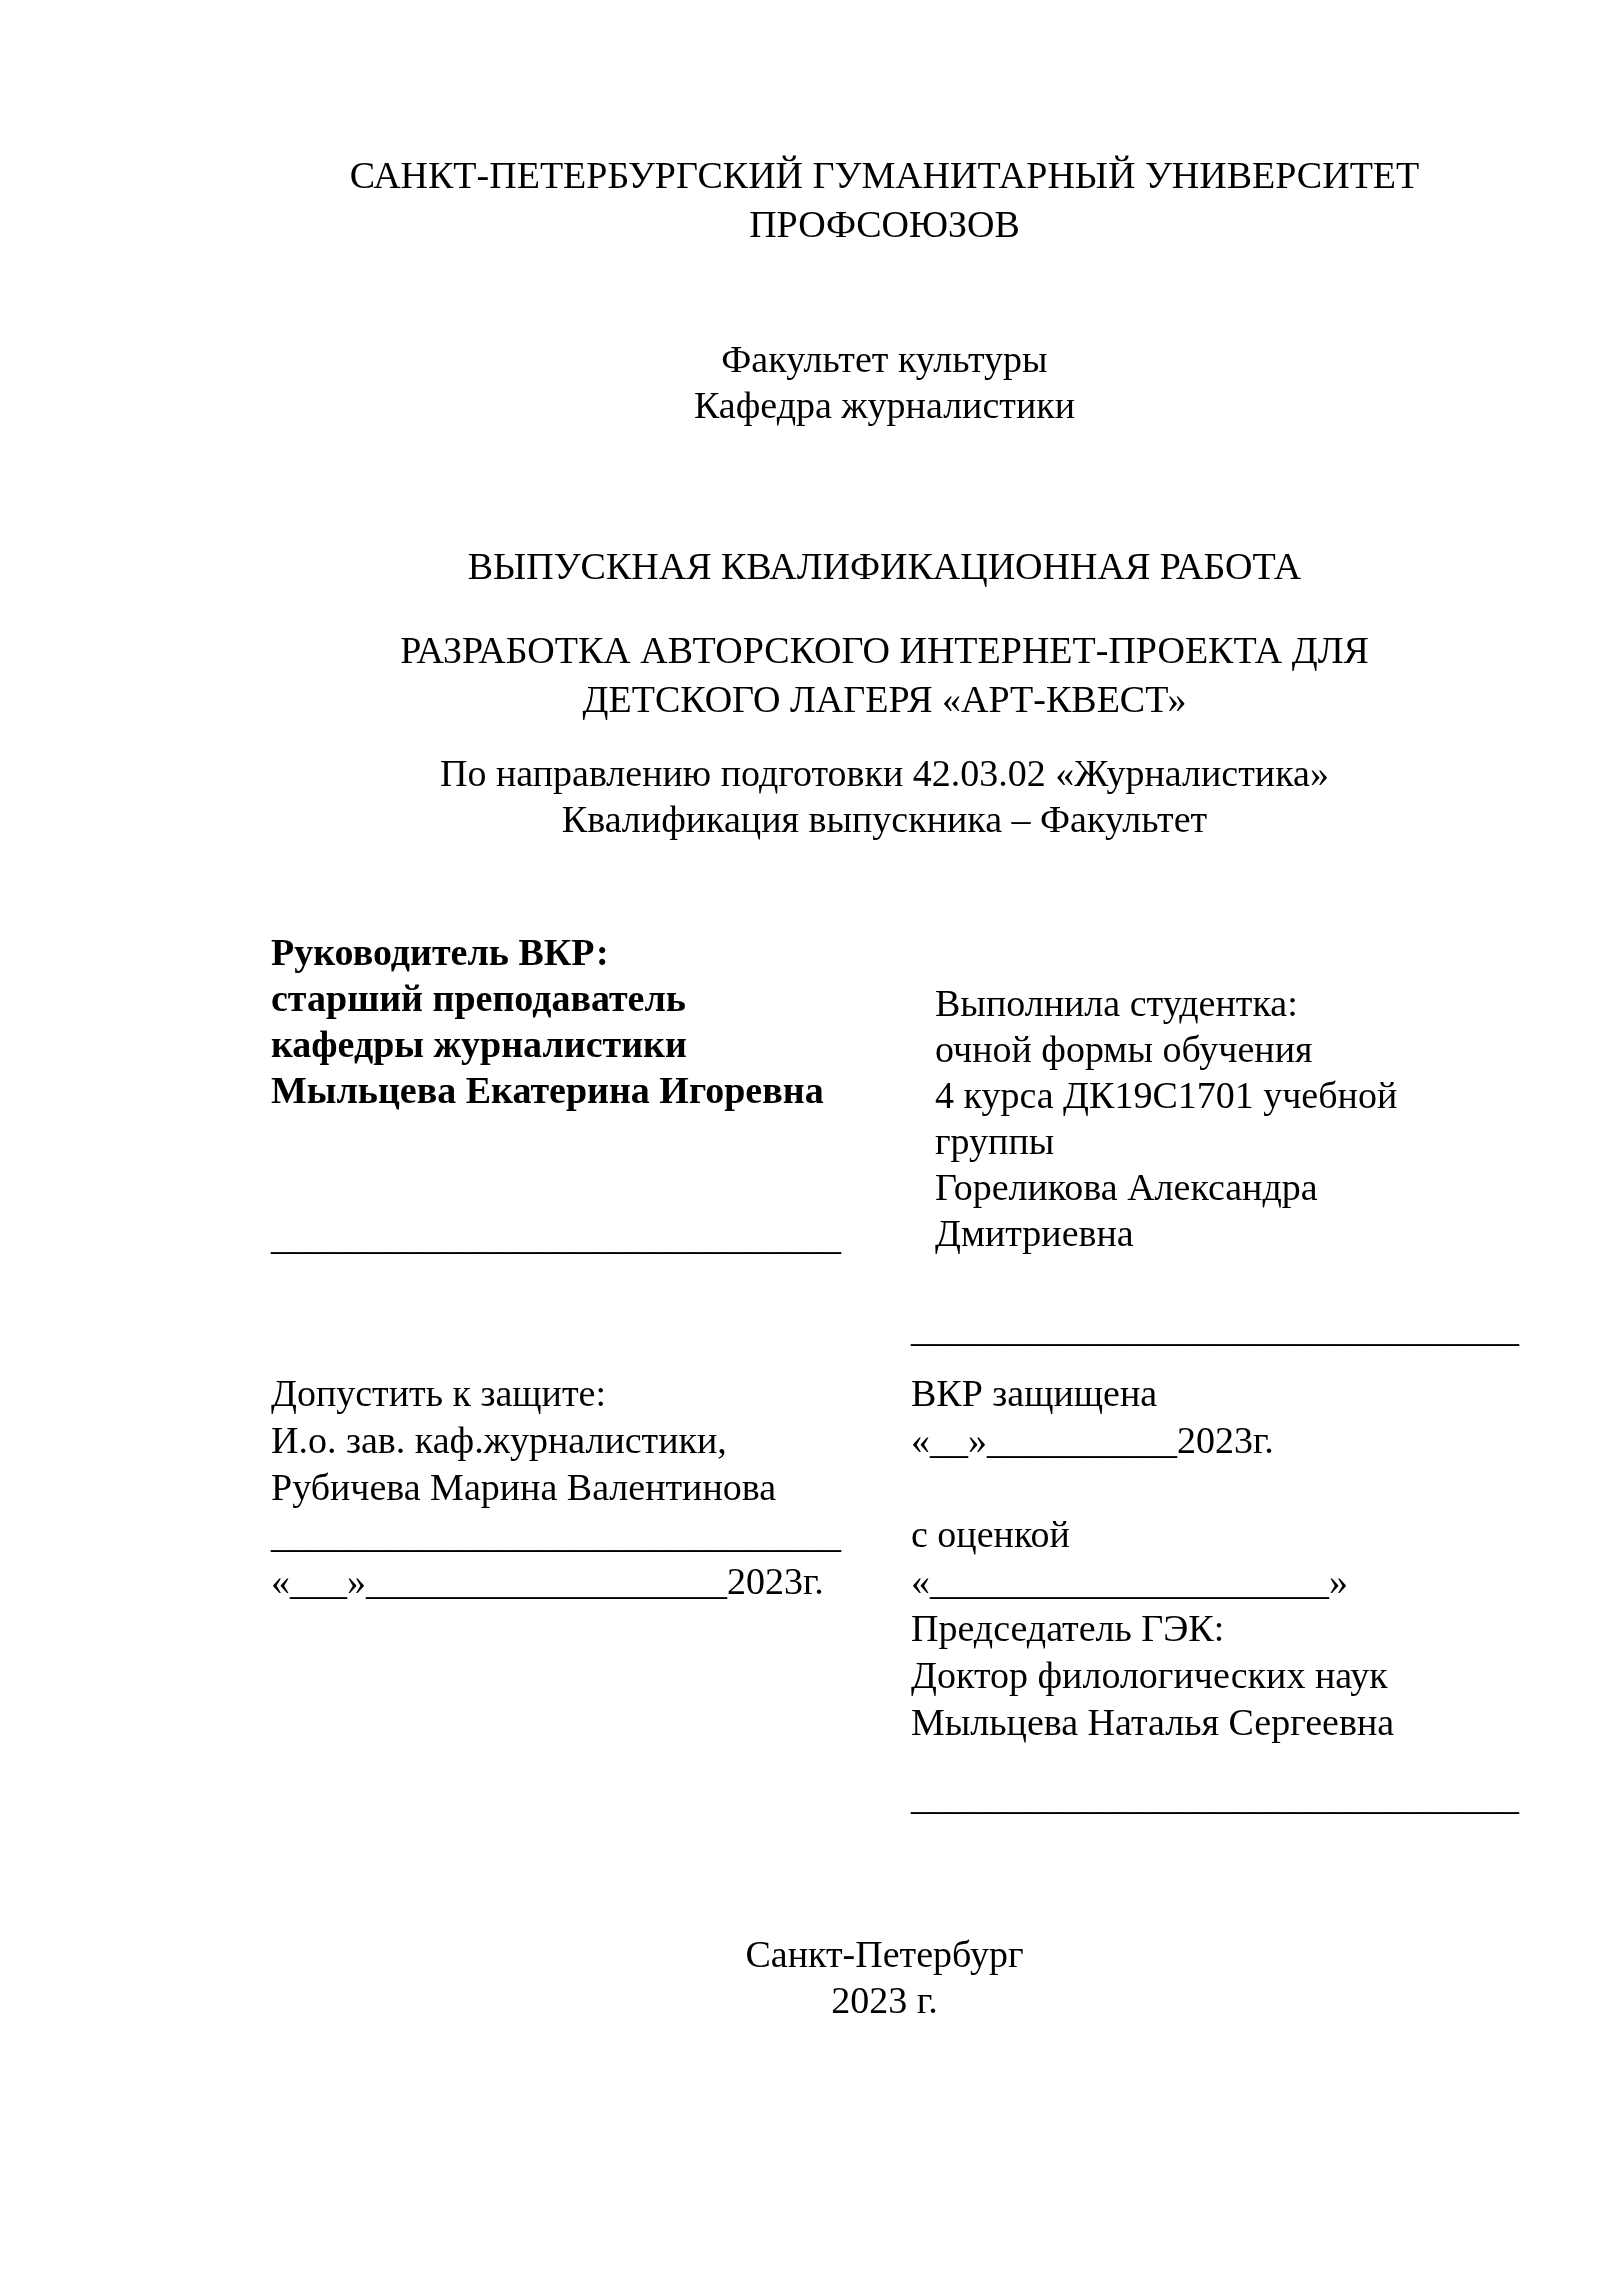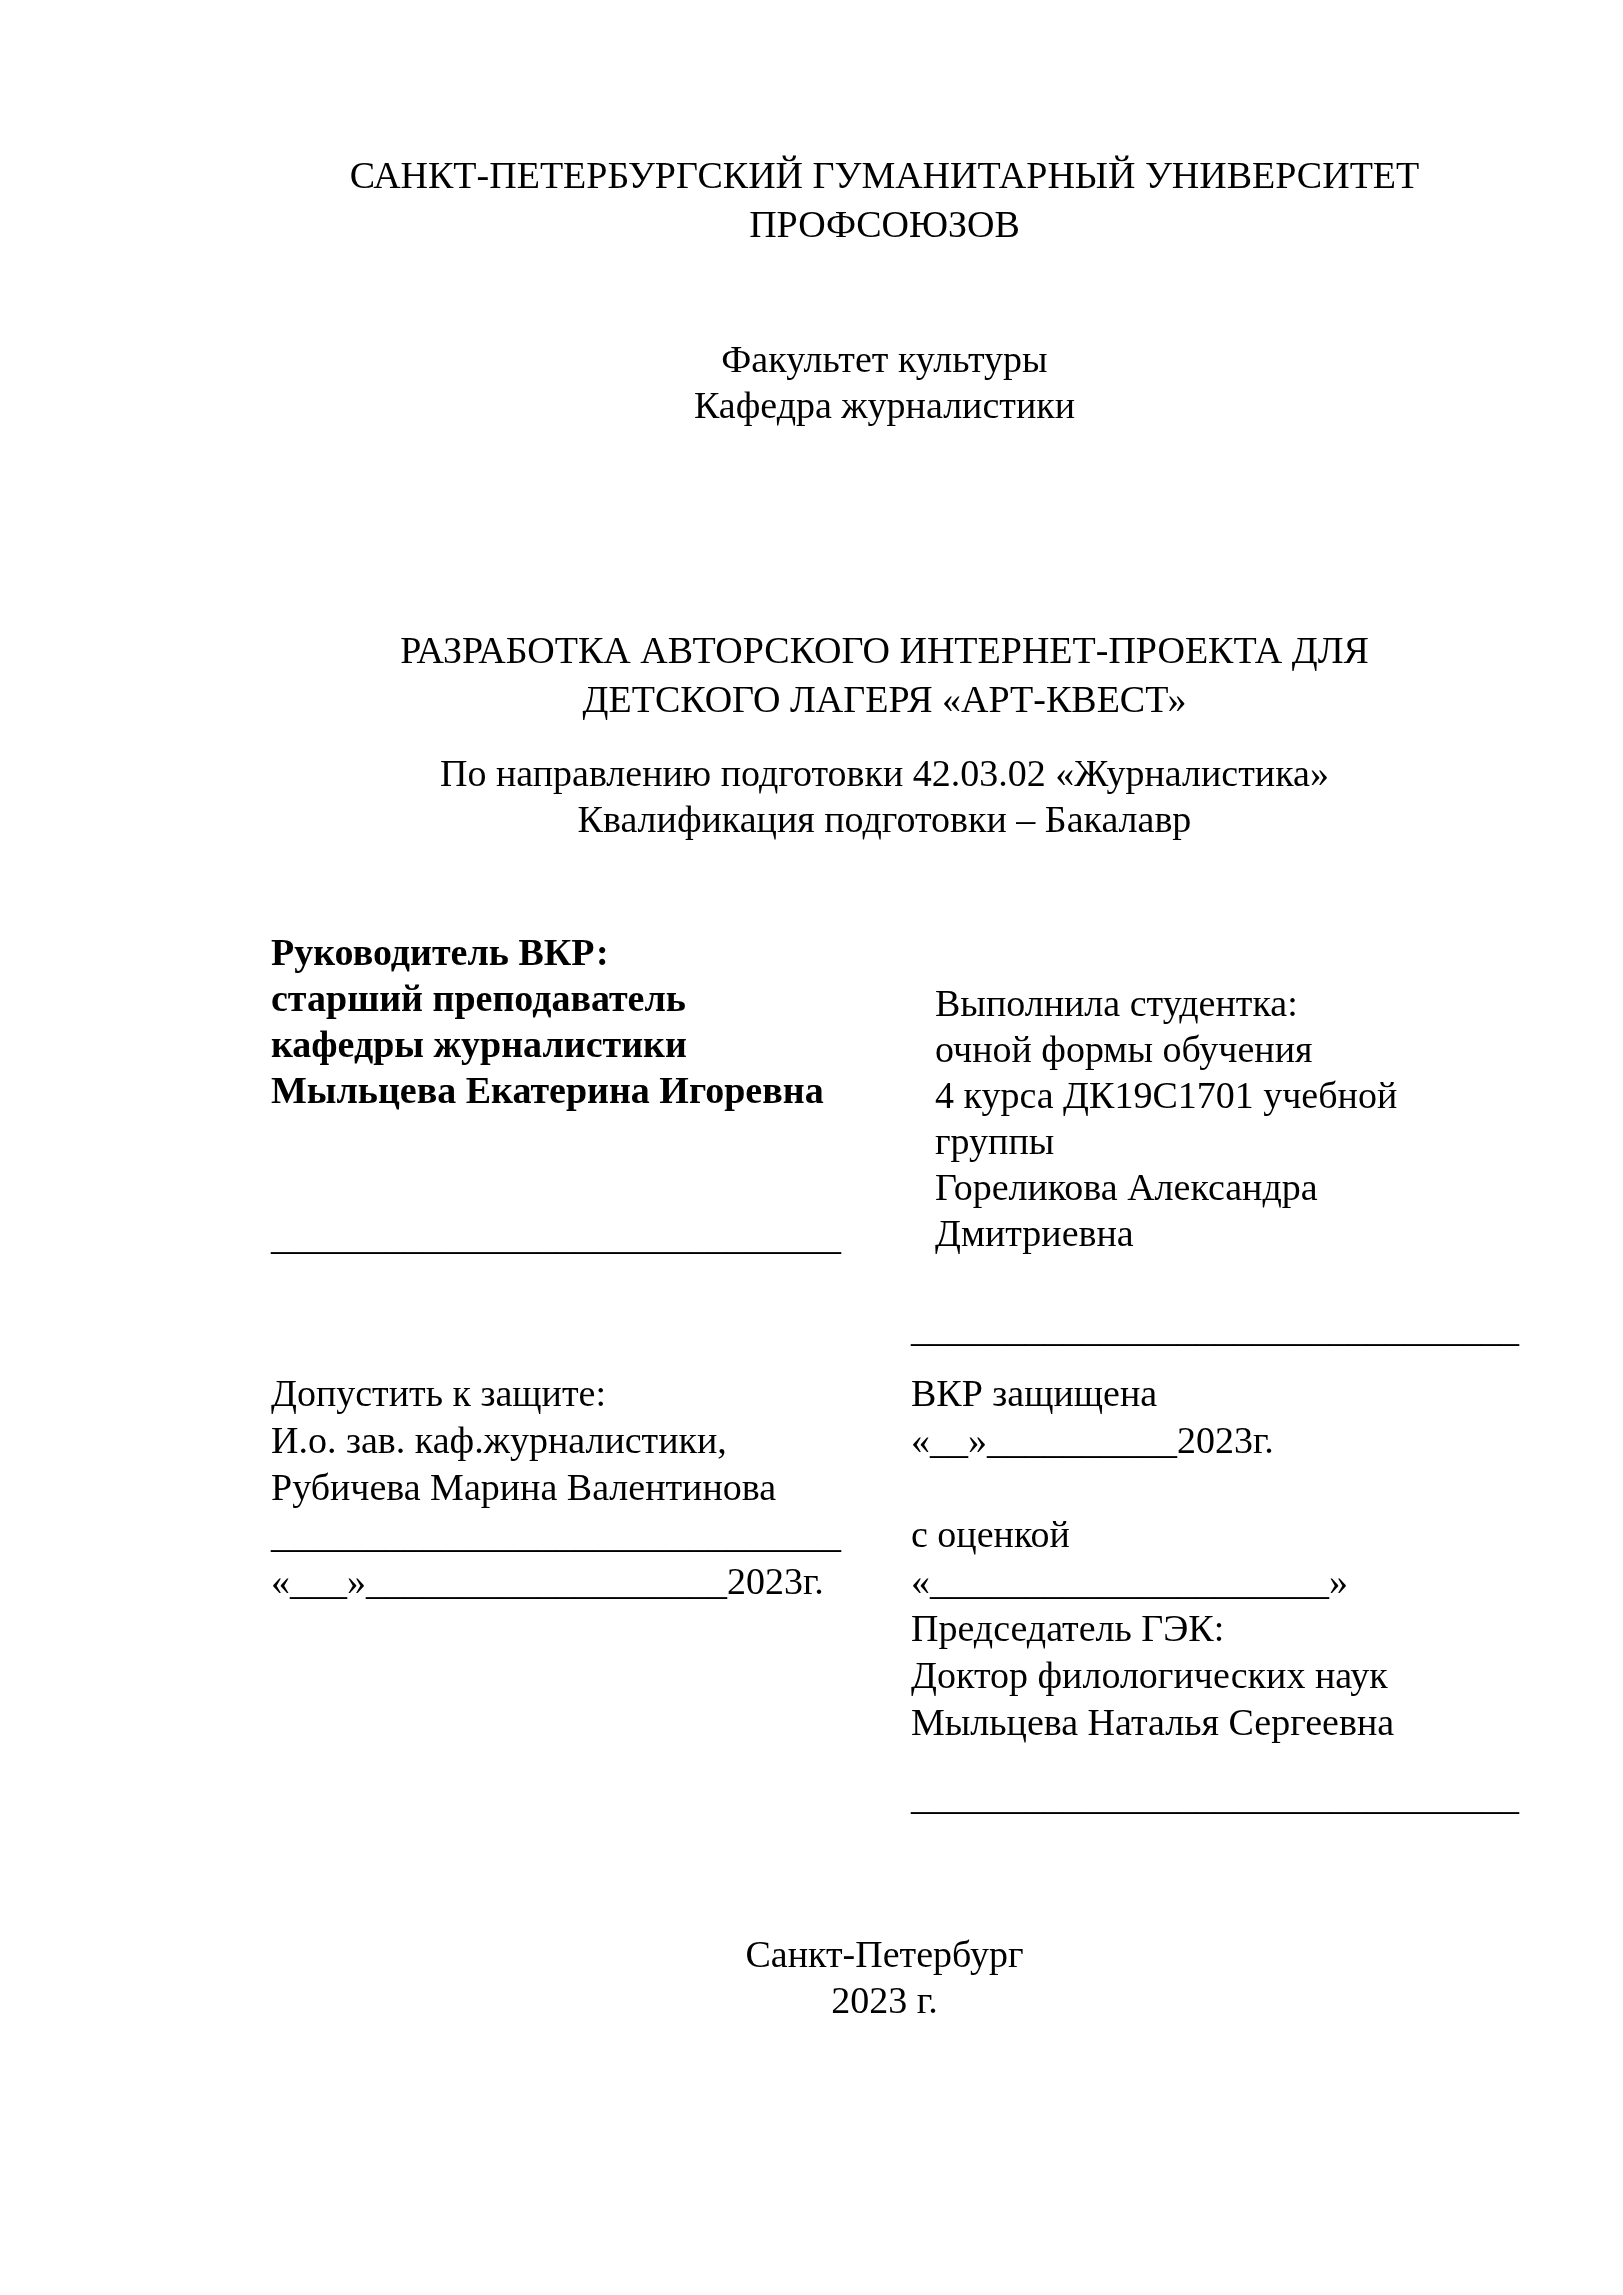--- a/index.html
+++ b/index.html
@@ -54,29 +54,30 @@
   <div class="block center bold lh62 b-univ">
     <div>САНКТ-ПЕТЕРБУРГСКИЙ ГУМАНИТАРНЫЙ УНИВЕРСИТЕТ</div>
     <div>ПРОФСОЮЗОВ</div>
   </div>
 
   <div class="block center b-fac">
     <div>Факультет культуры</div>
     <div>Кафедра журналистики</div>
   </div>
 
+  <div class="block center bold b-worktype">ВЫПУСКНАЯ КВАЛИФИКАЦИОННАЯ РАБОТА</div>
 
   <div class="block center bold lh62 b-title">
     <div>РАЗРАБОТКА АВТОРСКОГО ИНТЕРНЕТ-ПРОЕКТА ДЛЯ</div>
     <div>ДЕТСКОГО ЛАГЕРЯ «АРТ-КВЕСТ»</div>
   </div>
 
   <div class="block center b-direction">
     <div>По направлению подготовки 42.03.02 «Журналистика»</div>
-    <div>Квалификация подготовки – Бакалавр</div>
+    <div>Квалификация выпускника – Факультет</div>
   </div>
 
   <div class="block col-l b-advisor">
     <div>Руководитель ВКР:</div>
     <div>старший преподаватель</div>
     <div>кафедры журналистики</div>
     <div>Мыльцева Екатерина Игоревна</div>
   </div>
 
   <div class="block col-r b-student">

